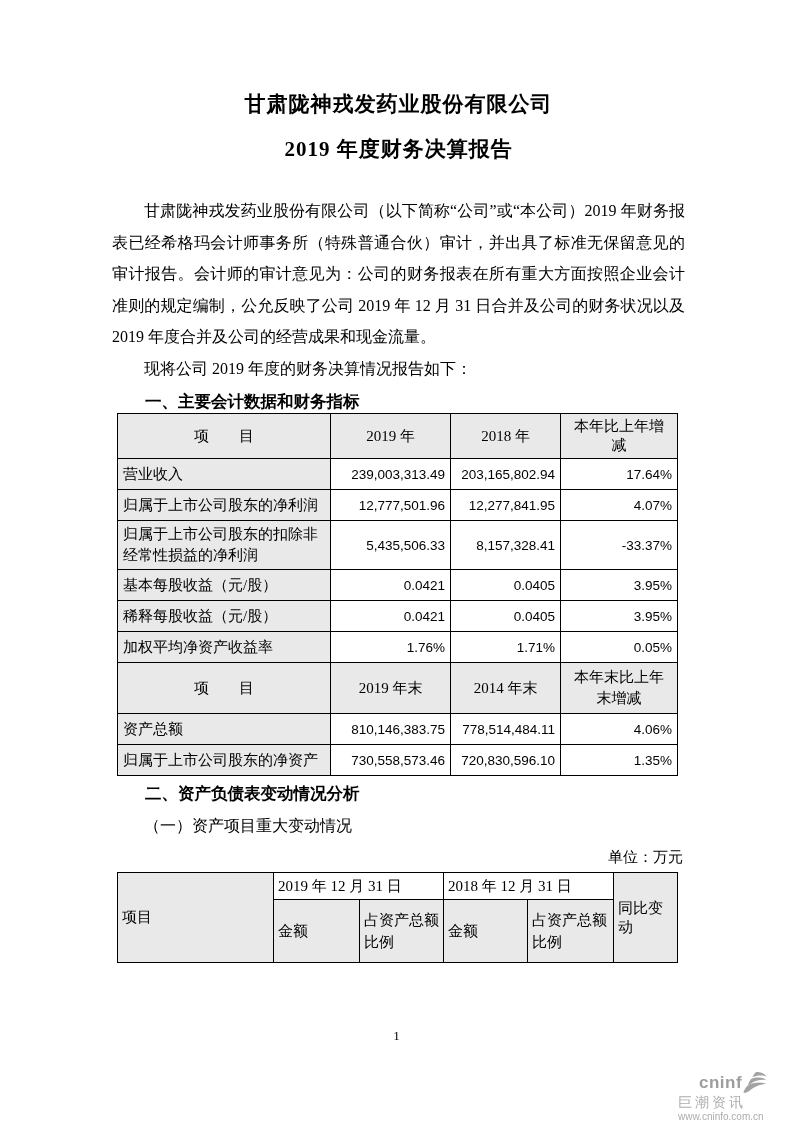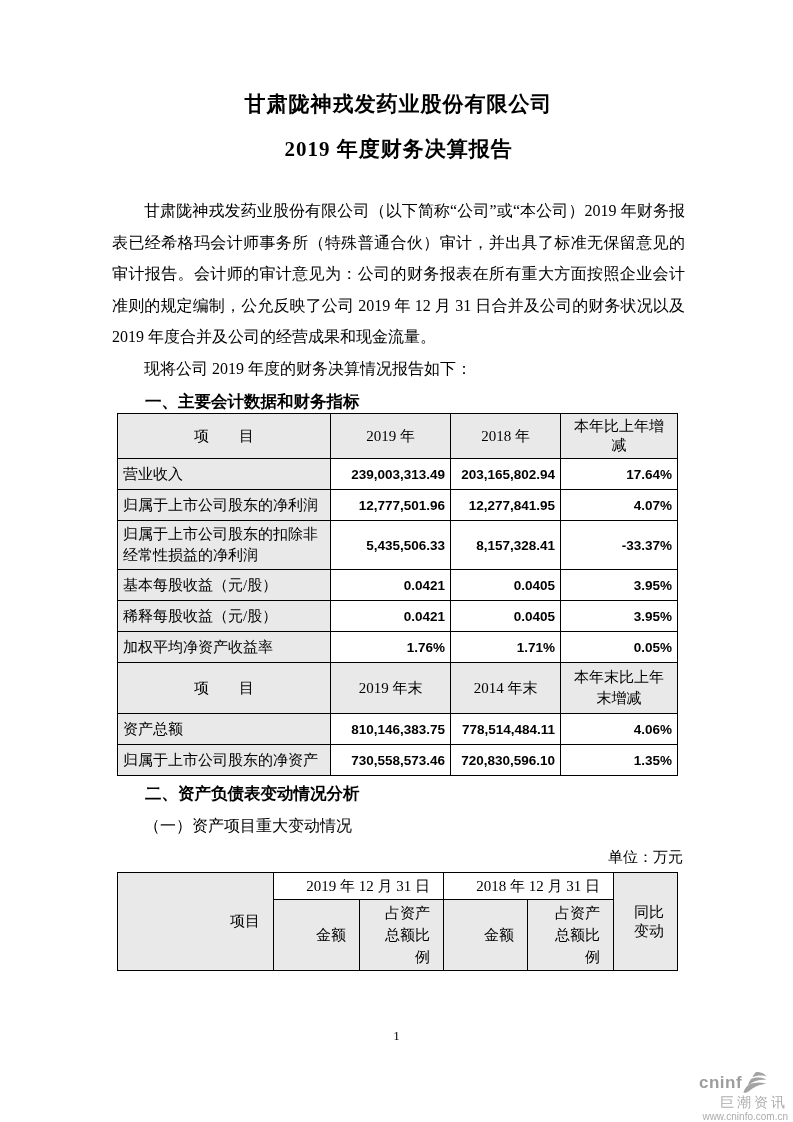--- a/index.html
+++ b/index.html
@@ -26,32 +26,32 @@
   th,td{border:1px solid #000;overflow:hidden;}
   .t1 th{
     background:#e9e9e9;font-weight:normal;font-size:15px;
     text-align:center;padding:3px 6px;height:36px;
   }
   .t1 tr.hrow2 th{height:44px;line-height:21px;}
   .t1 td{font-size:15px;padding:3px 5px;height:24px;line-height:21px;}
   .t1 td.label-cell{background:#e9e9e9;text-align:left;}
   .t1 td.value-cell{
     text-align:right;font-family:"Liberation Sans", sans-serif;
-    font-weight:bold;font-size:13.5px;
+    font-weight:normal;font-size:13.5px;
   }
-  .t2 th{font-weight:normal;font-size:15px;text-align:right;padding:2px 13px;}
+  .t2 th{font-weight:normal;font-size:15px;text-align:left;padding:2px 4px;}
   .t2 th.gray-cell{background:#e9e9e9;}
   .t2 th.date-cell{background:#ffffff;height:22px;}
   .t2 tr.subrow th{height:58px;line-height:22px;}
   .page-number{
     position:absolute;left:0;right:0;top:1028px;text-align:center;
     font-size:13px;
   }
   .logo{
-    position:absolute;right:5px;top:1072px;width:110px;text-align:right;
+    position:absolute;right:5px;top:1072px;width:110px;text-align:left;
     font-family:"Liberation Sans", sans-serif;line-height:1.15;
   }
   .logo-top{display:flex;align-items:center;justify-content:center;gap:1px;}
   .logo-brand{font-size:17px;font-weight:bold;color:#9d9d9d;letter-spacing:0.5px;}
   .logo-cn{font-size:14px;color:#acacac;letter-spacing:3px;margin-top:1px;}
   .logo-url{font-size:10px;color:#acacac;margin-top:1px;}
   .swoosh{display:block;}
 </style>
 </head>
 <body>

